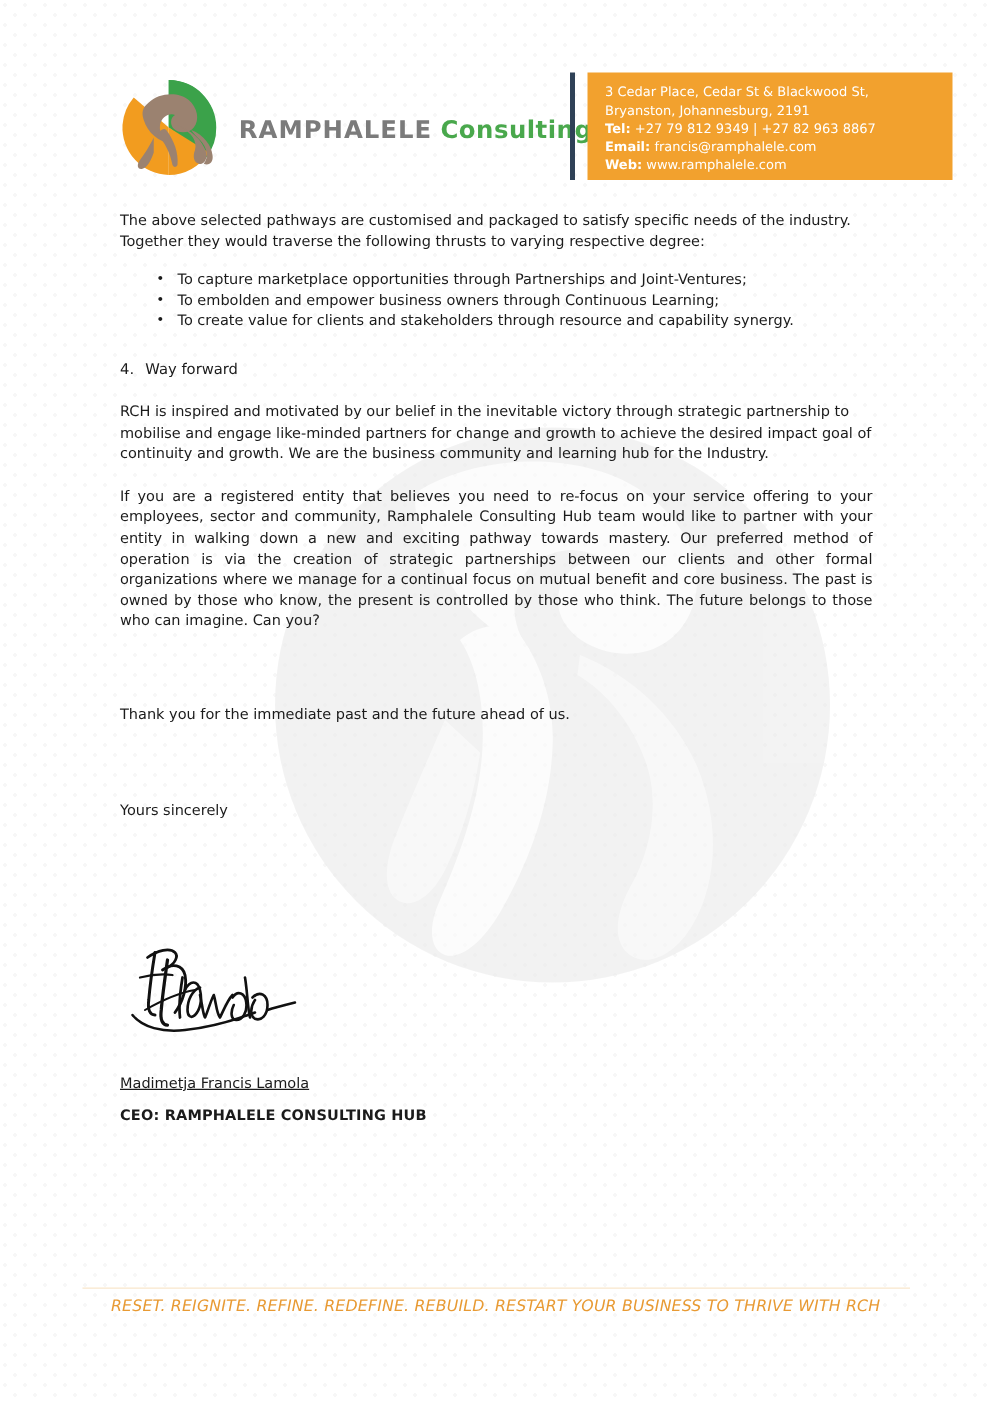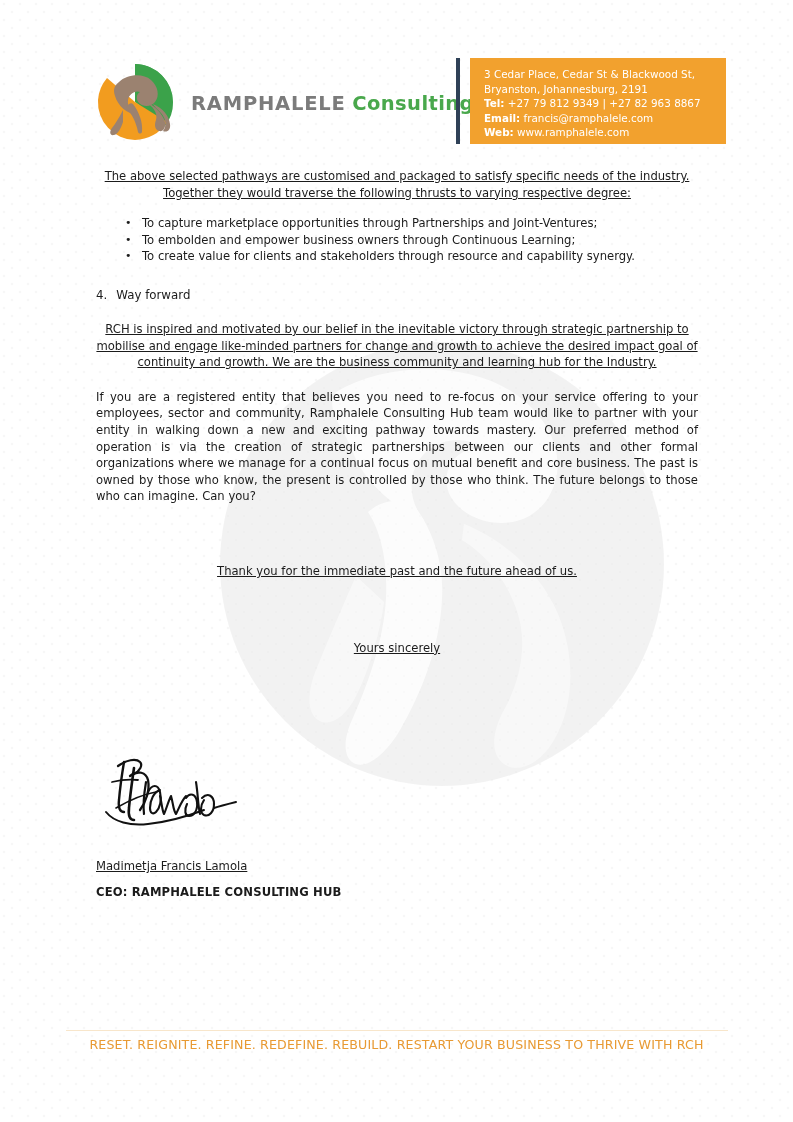--- a/index.html
+++ b/index.html
@@ -82,21 +82,21 @@
     left: 456px;
     top: 58px;
     width: 4px;
     height: 86px;
     background: #2f4157;
   }
   .contact-card {
     position: absolute;
     left: 470px;
     top: 58px;
-    width: 256px;
+    width: 292px;
     height: 86px;
     background: #f2a12e;
     color: #ffffff;
     padding: 9px 0 0 14px;
     box-sizing: border-box;
     font-size: 10.4px;
     line-height: 14.6px;
   }
   .contact-card .lbl { font-weight: bold; }
 
@@ -108,21 +108,21 @@
     width: 602px;
     z-index: 2;
     font-size: 11.6px;
     line-height: 16.6px;
   }
 
   p.para {
     margin: 0 0 0 0;
     text-align: justify;
   }
-  p.left { text-align: center; text-decoration: underline; }
+  p.left { text-align: left; }
   .spacer-18 { height: 18px; }
   .spacer-22 { height: 22px; }
   .spacer-40 { height: 40px; }
   .spacer-60 { height: 60px; }
 
   ul.bullets {
     margin: 14px 0 0 0;
     padding: 0 0 0 46px;
     list-style: none;
   }
@@ -194,20 +194,21 @@
     position: absolute;
     left: 0;
     top: 1037px;
     width: 793px;
     text-align: center;
     color: #e89a33;
     font-size: 12.6px;
     letter-spacing: 0.15px;
     z-index: 2;
     font-weight: 400;
+    font-style: italic;
   }
 </style>
 </head>
 <body>
 
 <div class="page">
 
   <div class="watermark">
     <svg viewBox="0 0 448 448" xmlns="http://www.w3.org/2000/svg">
       <circle cx="224" cy="224" r="222" fill="#e9e9e9"></circle>

